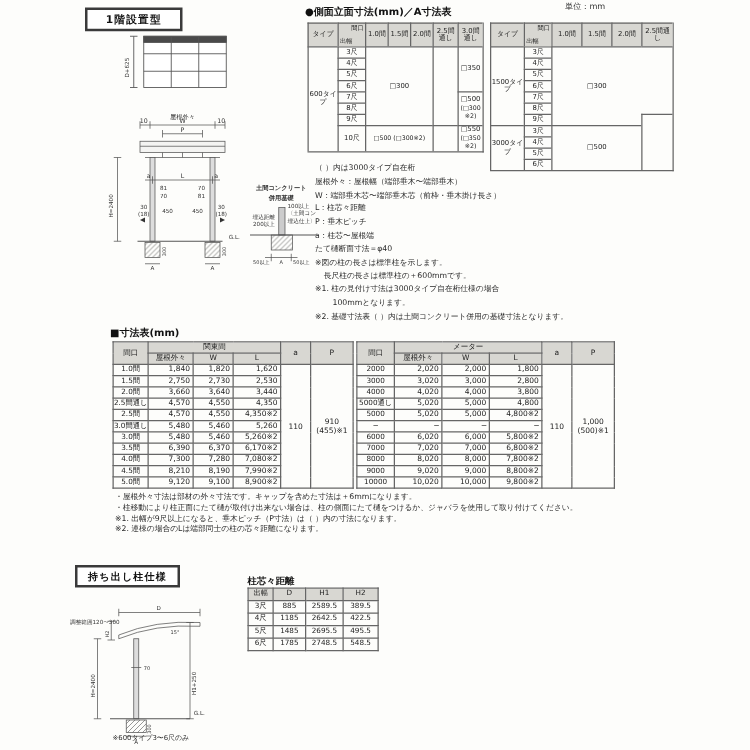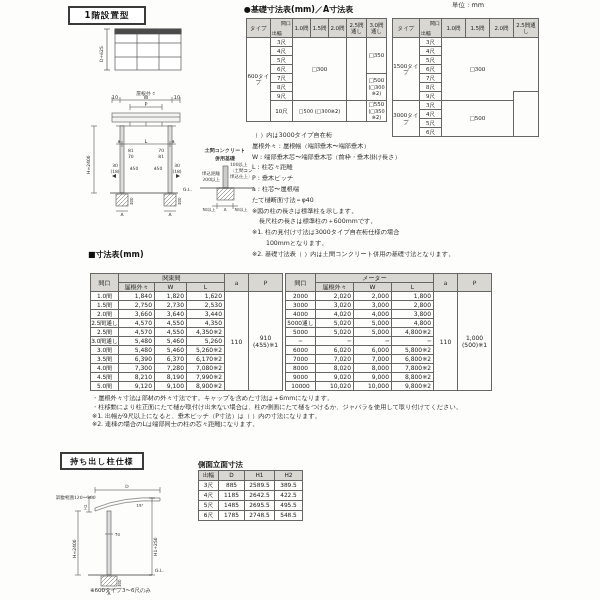--- a/index.html
+++ b/index.html
@@ -149,21 +149,21 @@
     <text x="138" y="91" text-anchor="end" font-size="4.5">200以上</text>
     <text x="148" y="76" text-anchor="start" font-size="4.5">100以上</text>
     <text x="148" y="82" text-anchor="start" font-size="4.5">〈土間コン</text>
     <text x="148" y="88" text-anchor="start" font-size="4.5">埋込仕上〉</text>
     <text x="127" y="121" font-size="4">50以上</text>
     <text x="143" y="121" font-size="4">A</text>
     <text x="159" y="121" font-size="4">50以上</text>
   </g>
 </svg>
 
-<div class="abs sechead" style="left:244px;top:4px">●基礎寸法表(mm)／A寸法表</div>
+<div class="abs sechead" style="left:244px;top:4px">●側面立面寸法(mm)／A寸法表</div>
 <div class="abs unit" style="left:452px;top:1px">単位：mm</div>
 
 <table class="ft abs" style="left:246px;top:18px;width:140px">
   <colgroup>
       <col style="width:24px">
       <col style="width:22px">
       <col style="width:18px">
       <col style="width:18px">
       <col style="width:18px">
       <col style="width:20px">
@@ -294,21 +294,21 @@
   <div>P：垂木ピッチ</div>
   <div>a：柱芯〜屋根端</div>
   <div>たて樋断面寸法＝φ40</div>
   <div>※図の柱の長さは標準柱を示します。</div>
   <div class="ind1">長尺柱の長さは標準柱の＋600mmです。</div>
   <div>※1. 柱の見付け寸法は3000タイプ自在桁仕様の場合</div>
   <div class="ind2">100mmとなります。</div>
   <div>※2. 基礎寸法表（ ）内は土間コンクリート併用の基礎寸法となります。</div>
 </div>
 
-<div class="abs sechead" style="left:88px;top:249px">■寸法表(mm)</div>
+<div class="abs sechead" style="left:88px;top:261px">■寸法表(mm)</div>
 
 <div class="abs dimwrap" style="left:90px;top:273px">
   <table class="dt4">
     <colgroup>
         <col style="width:28px">
         <col style="width:36px">
         <col style="width:32px">
         <col style="width:38px">
         <col style="width:24px">
         <col style="width:34px">
@@ -540,21 +540,21 @@
     <text transform="translate(24,90) rotate(-90)" text-anchor="start">H=2400</text>
     <text transform="translate(105,88) rotate(-90)" text-anchor="start">H1+250</text>
     <text x="103" y="104" text-anchor="start">G.L.</text>
     <text transform="translate(69,119) rotate(-90)" font-size="4" text-anchor="start">300</text>
     <text x="57" y="127">A</text>
   </g>
 </svg>
 
 <div class="abs smallnote" style="left:90px;top:587px">※600タイプ3〜6尺のみ</div>
 
-<div class="abs sechead" style="left:198px;top:460px;font-size:7.5px">側面立面寸法</div>
+<div class="abs sechead" style="left:198px;top:460px;font-size:7.5px">柱芯々距離</div>
 <table class="st abs" style="left:198px;top:470px;width:104px">
   <colgroup>
       <col style="width:20px">
       <col style="width:26px">
       <col style="width:30px">
       <col style="width:28px">
     </colgroup>
   <thead>
     <tr class="hd">
       <td>出幅</td>

